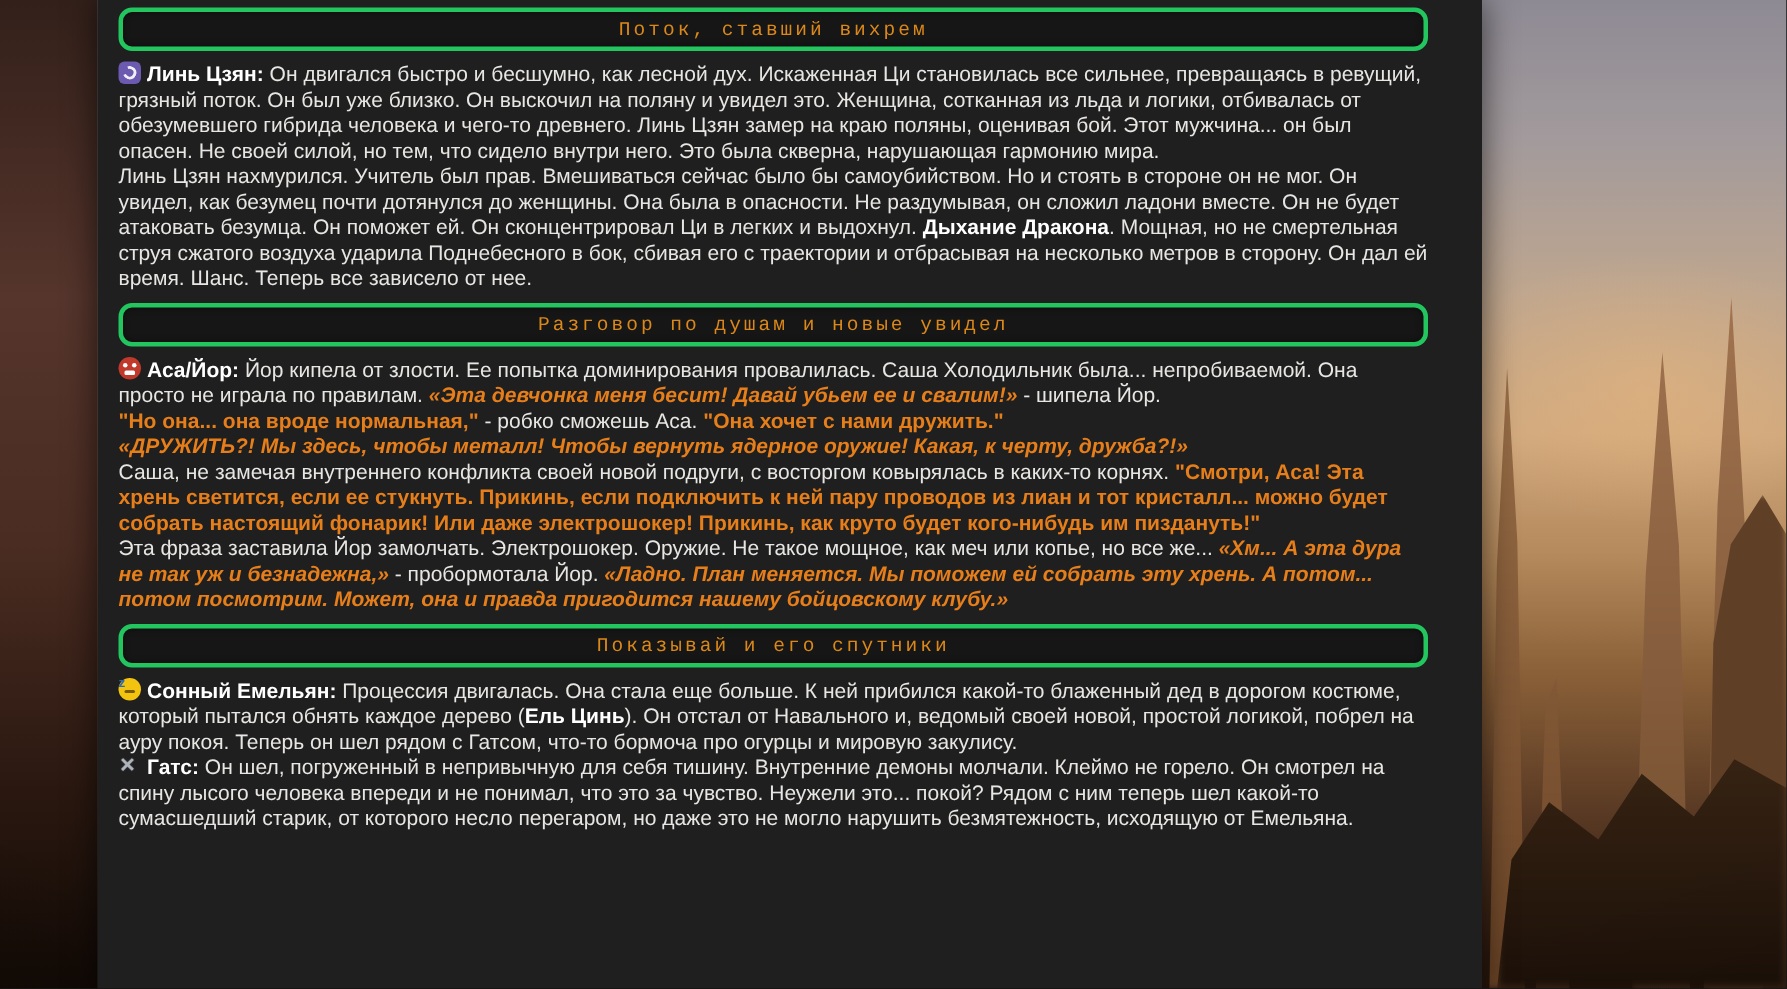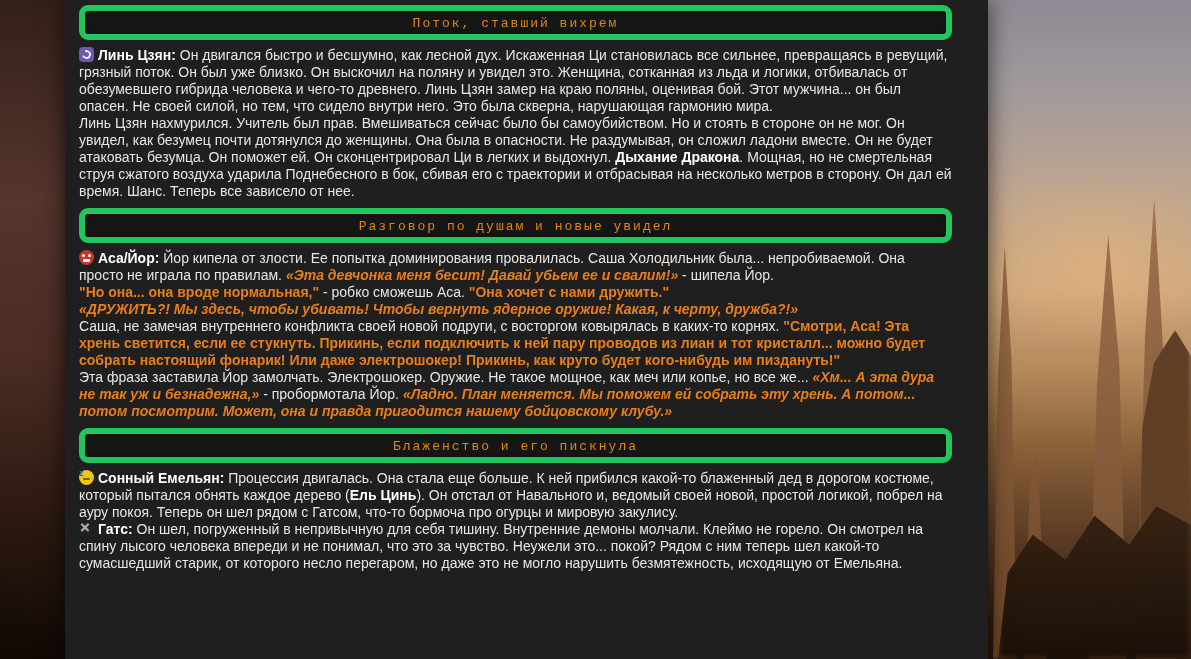--- a/index.html
+++ b/index.html
@@ -50,21 +50,21 @@
     background:radial-gradient(120% 100% at 50% 40%, rgba(0,0,0,0) 60%, rgba(0,0,0,.35) 100%);
   }
   
   .panel{
     position:absolute;left:65px;top:0;width:923px;height:659px;
     background:#1f1f20;box-shadow:0 0 22px rgba(0,0,0,.65);
     overflow:hidden;
   }
   .content{padding:5px 36px 6px 14px;}
   .header-box{
-    border:6px solid #22c55e;border-radius:9px;background:#161616;
+    border:3px solid #22c55e;border-radius:9px;background:#161616;
     text-align:center;padding:2px 0 3px;margin:8px 0 7px;
     box-shadow:0 0 4px rgba(0,0,0,.5) inset;
   }
   .log-section:first-child .header-box{margin-top:0;}
   .header-label{
     font-family:"Liberation Mono", monospace;
     font-size:13px;letter-spacing:2px;color:#db8818;
   }
   .para{margin:0;font-size:14px;line-height:17px;color:#e8e6e2;}
   .run{white-space:pre-wrap;}
@@ -127,26 +127,26 @@
         <div class="section-body">
           <p class="para"><span class="emoji icon-cyclone"></span><span class="run bold">Линь Цзян:</span><span class="run"> Он двигался быстро и бесшумно, как лесной дух. Искаженная Ци становилась все сильнее, превращаясь в ревущий, грязный поток. Он был уже близко. Он выскочил на поляну и увидел это. Женщина, сотканная из льда и логики, отбивалась от обезумевшего гибрида человека и чего-то древнего. Линь Цзян замер на краю поляны, оценивая бой. Этот мужчина... он был опасен. Не своей силой, но тем, что сидело внутри него. Это была скверна, нарушающая гармонию мира.</span></p>
           <p class="para"><span class="run">Линь Цзян нахмурился. Учитель был прав. Вмешиваться сейчас было бы самоубийством. Но и стоять в стороне он не мог. Он увидел, как безумец почти дотянулся до женщины. Она была в опасности. Не раздумывая, он сложил ладони вместе. Он не будет атаковать безумца. Он поможет ей. Он сконцентрировал Ци в легких и выдохнул. </span><span class="run bold">Дыхание Дракона</span><span class="run">. Мощная, но не смертельная струя сжатого воздуха ударила Поднебесного в бок, сбивая его с траектории и отбрасывая на несколько метров в сторону. Он дал ей время. Шанс. Теперь все зависело от нее.</span></p>
         </div>
       </section>
       <section class="log-section">
         <div class="header-box"><span class="header-label">Разговор по душам и новые увидел</span></div>
         <div class="section-body">
           <p class="para"><span class="emoji icon-ogre"></span><span class="run bold">Аса/Йор:</span><span class="run"> Йор кипела от злости. Ее попытка доминирования провалилась. Саша Холодильник была... непробиваемой. Она просто не играла по правилам. </span><span class="run quote italic">«Эта девчонка меня бесит! Давай убьем ее и свалим!»</span><span class="run"> - шипела Йор.</span></p>
           <p class="para"><span class="run quote">"Но она... она вроде нормальная,"</span><span class="run"> - робко сможешь Аса. </span><span class="run quote">"Она хочет с нами дружить."</span></p>
-          <p class="para"><span class="run quote italic">«ДРУЖИТЬ?! Мы здесь, чтобы убивать! Чтобы вернуть ядерное оружие! Какая, к черту, дружба?!»</span></p>
+          <p class="para"><span class="run quote italic">«ДРУЖИТЬ?! Мы здесь, чтобы металл! Чтобы вернуть ядерное оружие! Какая, к черту, дружба?!»</span></p>
           <p class="para"><span class="run">Саша, не замечая внутреннего конфликта своей новой подруги, с восторгом ковырялась в каких-то корнях. </span><span class="run quote">"Смотри, Аса! Эта хрень светится, если ее стукнуть. Прикинь, если подключить к ней пару проводов из лиан и тот кристалл... можно будет собрать настоящий фонарик! Или даже электрошокер! Прикинь, как круто будет кого-нибудь им пиздануть!"</span></p>
           <p class="para"><span class="run">Эта фраза заставила Йор замолчать. Электрошокер. Оружие. Не такое мощное, как меч или копье, но все же... </span><span class="run quote italic">«Хм... А эта дура не так уж и безнадежна,»</span><span class="run"> - пробормотала Йор. </span><span class="run quote italic">«Ладно. План меняется. Мы поможем ей собрать эту хрень. А потом... потом посмотрим. Может, она и правда пригодится нашему бойцовскому клубу.»</span></p>
         </div>
       </section>
       <section class="log-section">
-        <div class="header-box"><span class="header-label">Блаженство и его пискнула</span></div>
+        <div class="header-box"><span class="header-label">Показывай и его спутники</span></div>
         <div class="section-body">
           <p class="para"><span class="emoji icon-sleeping"></span><span class="run bold">Сонный Емельян:</span><span class="run"> Процессия двигалась. Она стала еще больше. К ней прибился какой-то блаженный дед в дорогом костюме, который пытался обнять каждое дерево (</span><span class="run bold">Ель Цинь</span><span class="run">). Он отстал от Навального и, ведомый своей новой, простой логикой, побрел на ауру покоя. Теперь он шел рядом с Гатсом, что-то бормоча про огурцы и мировую закулису.</span></p>
           <p class="para"><span class="emoji icon-swords"></span><span class="run bold">Гатс:</span><span class="run"> Он шел, погруженный в непривычную для себя тишину. Внутренние демоны молчали. Клеймо не горело. Он смотрел на спину лысого человека впереди и не понимал, что это за чувство. Неужели это... покой? Рядом с ним теперь шел какой-то сумасшедший старик, от которого несло перегаром, но даже это не могло нарушить безмятежность, исходящую от Емельяна.</span></p>
         </div>
       </section>
     </div>
 </div>
 
 </body></html>

